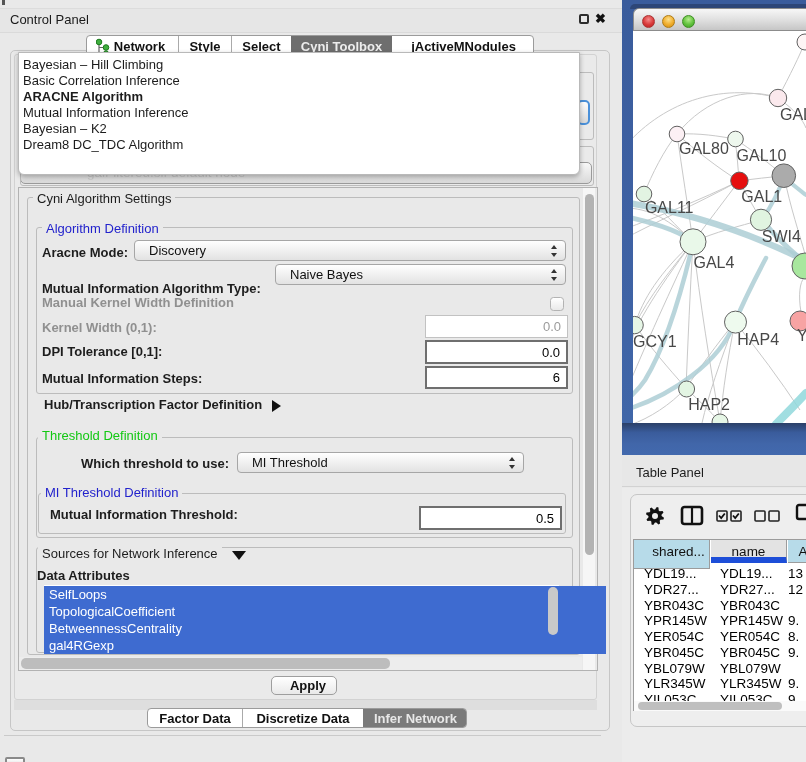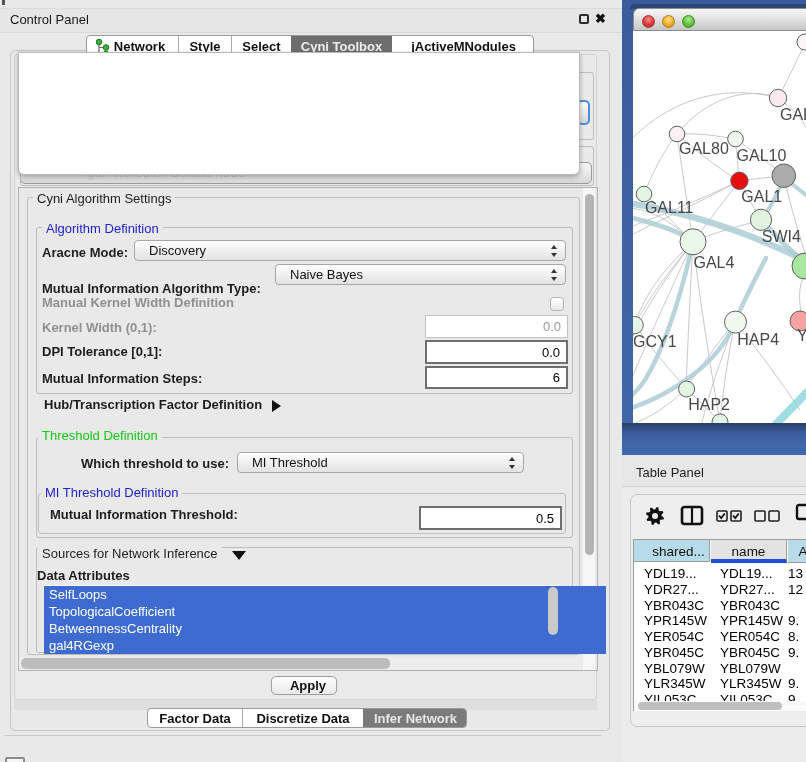--- a/index.html
+++ b/index.html
@@ -130,22 +130,22 @@
     <rect x="129" y="9" width="10" height="10" rx="1"></rect>
   </g>
   <g stroke="#111" stroke-width="1.8" fill="none">
     <path d="M79,13.5 l2.2,2.5 3.6,-4.5"></path>
     <path d="M93,13.5 l2.2,2.5 3.6,-4.5"></path>
   </g>
   <rect x="157" y="3" width="18" height="14" rx="2" fill="none" stroke="#111" stroke-width="2.4"></rect>
 </svg>
 
 <div class="abs" style="left:633px;top:539px;width:173px;height:172px;background:#fff;border:1px solid #9c9c9c;border-right:none;">
-  <div class="abs" style="left:0;top:0;width:76px;height:22px;background:#b7dbe9;border-right:1px solid #9c9c9c;border-bottom:1px solid #9c9c9c;text-align:center;text-indent:14px;line-height:23px;font-size:13.5px;color:#111;">shared...</div>
-  <div class="abs" style="left:77px;top:0;width:76px;height:23px;background:#e3e3e3;border-right:1px solid #9c9c9c;border-bottom:4px solid #1d4ed8;text-align:center;line-height:23px;font-size:13.5px;color:#111;">name</div>
+  <div class="abs" style="left:0;top:0;width:76px;height:29px;background:#b7dbe9;border-right:1px solid #9c9c9c;border-bottom:1px solid #9c9c9c;text-align:center;text-indent:14px;line-height:23px;font-size:13.5px;color:#111;">shared...</div>
+  <div class="abs" style="left:77px;top:0;width:76px;height:23px;background:#e3e3e3;border-right:1px solid #9c9c9c;border-bottom:6px solid #1d4ed8;text-align:center;line-height:23px;font-size:13.5px;color:#111;">name</div>
   <div class="abs" style="left:154px;top:0;width:30px;height:23px;background:#b7dbe9;border-bottom:1px solid #9c9c9c;text-align:center;line-height:23px;font-size:13.5px;color:#111;">A</div>
   <div class="abs" style="left:0;top:24px;width:173px;height:137px;overflow:hidden;font-size:13.5px;color:#000;padding-top:2px;">
     <div style="height:15.75px;line-height:15.75px;">
         <span style="position:absolute;left:10px;">YDL19...</span>
         <span style="position:absolute;left:86px;">YDL19...</span>
         <span style="position:absolute;left:154px;">13</span>
       </div>
     <div style="height:15.75px;line-height:15.75px;position:relative;">
         <span style="position:absolute;left:10px;">YDR27...</span>
         <span style="position:absolute;left:86px;">YDR27...</span>
@@ -277,13 +277,21 @@
 <div class="abs" style="left:147px;top:708px;width:320px;height:20px;background:#fff;border:1px solid #9b9b9b;border-radius:4px;overflow:hidden;font-size:13px;font-weight:bold;color:#111;">
   <div class="abs" style="left:0;top:0;width:95px;height:20px;border-right:1px solid #aaa;text-align:center;line-height:19px;">Factor Data</div>
   <div class="abs" style="left:95px;top:0;width:120px;height:20px;text-align:center;line-height:19px;">Discretize Data</div>
   <div class="abs" style="left:215px;top:0;width:105px;height:20px;background:#7a7a7a;color:#e8e8e8;text-align:center;line-height:19px;">Infer Network</div>
 </div>
 
 <div class="abs" style="left:4px;top:735px;width:597px;height:1px;background:#cacaca;"></div>
 <div class="abs" style="left:5px;top:757px;width:20px;height:10px;border:2px solid #8a8a8a;border-radius:2px;background:linear-gradient(#fff,#ddd);"></div>
 
 <div class="abs" style="left:18px;top:52px;width:562px;height:123px;background:#fff;border:1px solid #b9b9b9;border-radius:0 0 6px 6px;box-shadow:0 2px 5px rgba(0,0,0,0.3);z-index:50;">
+  <div style="font-size:13px;color:#1c1c1c;line-height:16px;padding-left:4px;margin-top:4px;">
+    Bayesian – Hill Climbing<br>
+    Basic Correlation Inference<br>
+    <b>ARACNE Algorithm</b><br>
+    Mutual Information Inference<br>
+    Bayesian – K2<br>
+    Dream8 DC_TDC Algorithm
+  </div>
 </div>
 
 </body></html>

